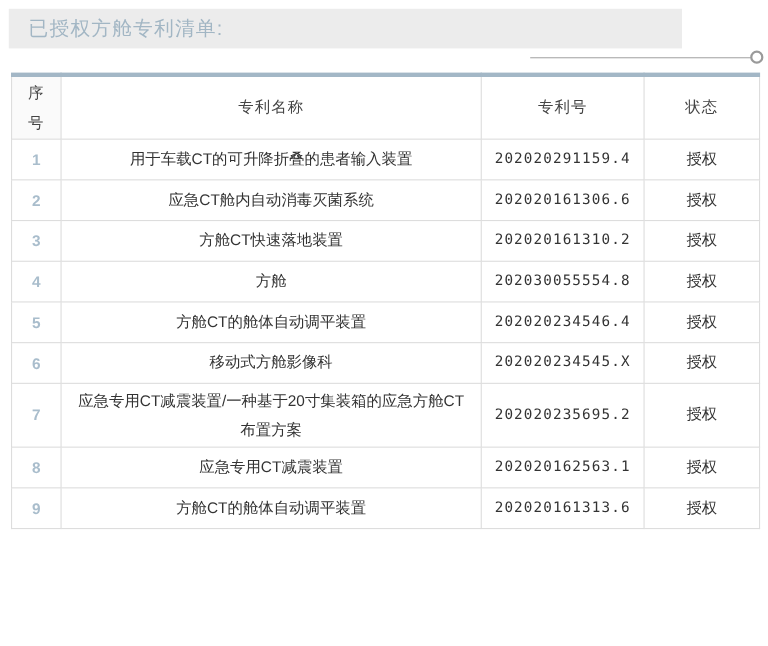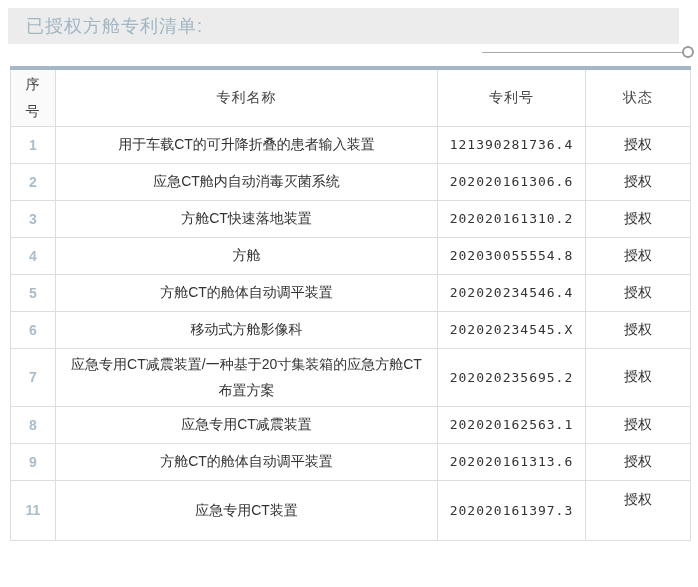--- a/index.html
+++ b/index.html
@@ -1,21 +1,21 @@
 <!DOCTYPE html>
 <html><head>
 <meta charset="utf-8">
 <style>
   html,body { margin:0; padding:0; }
   body {
     width:698px; height:587px; position:relative; background:#fff;
     font-family:"Liberation Sans", sans-serif; overflow:hidden;
   }
   .banner {
-    position:absolute; left:8px; top:8px; width:671px; height:36px;
+    position:absolute; left:8px; top:8px; width:612px; height:36px;
     background:#ececec; display:flex; align-items:center;
     padding-left:18px; box-sizing:border-box;
   }
   .banner-title {
     color:#a2b6c4; font-size:18px; letter-spacing:1px;
   }
   .slider {
     position:absolute; top:46px; right:4px; width:212px; height:13px;
   }
   .slider-track {
@@ -72,21 +72,21 @@
       <th class="col-no">序号</th>
       <th class="col-name">专利名称</th>
       <th class="col-number">专利号</th>
       <th class="col-status">状态</th>
     </tr>
   </thead>
   <tbody id="patent-tbody">
       <tr class="row-normal">
         <td class="col-no">1</td>
         <td class="col-name">用于车载CT的可升降折叠的患者输入装置</td>
-        <td class="col-number">121390281736.4</td>
+        <td class="col-number">202020291159.4</td>
         <td class="col-status">授权</td>
       </tr>
       <tr class="row-normal">
         <td class="col-no">2</td>
         <td class="col-name">应急CT舱内自动消毒灭菌系统</td>
         <td class="col-number">202020161306.6</td>
         <td class="col-status">授权</td>
       </tr>
       <tr class="row-normal">
         <td class="col-no">3</td>
@@ -123,20 +123,14 @@
         <td class="col-name">应急专用CT减震装置</td>
         <td class="col-number">202020162563.1</td>
         <td class="col-status">授权</td>
       </tr>
       <tr class="row-normal">
         <td class="col-no">9</td>
         <td class="col-name">方舱CT的舱体自动调平装置</td>
         <td class="col-number">202020161313.6</td>
         <td class="col-status">授权</td>
       </tr>
-      <tr class="row-xtall">
-        <td class="col-no">11</td>
-        <td class="col-name">应急专用CT装置</td>
-        <td class="col-number">202020161397.3</td>
-        <td class="col-status">授权</td>
-      </tr>
     </tbody>
 </table>
 
 </body></html>

